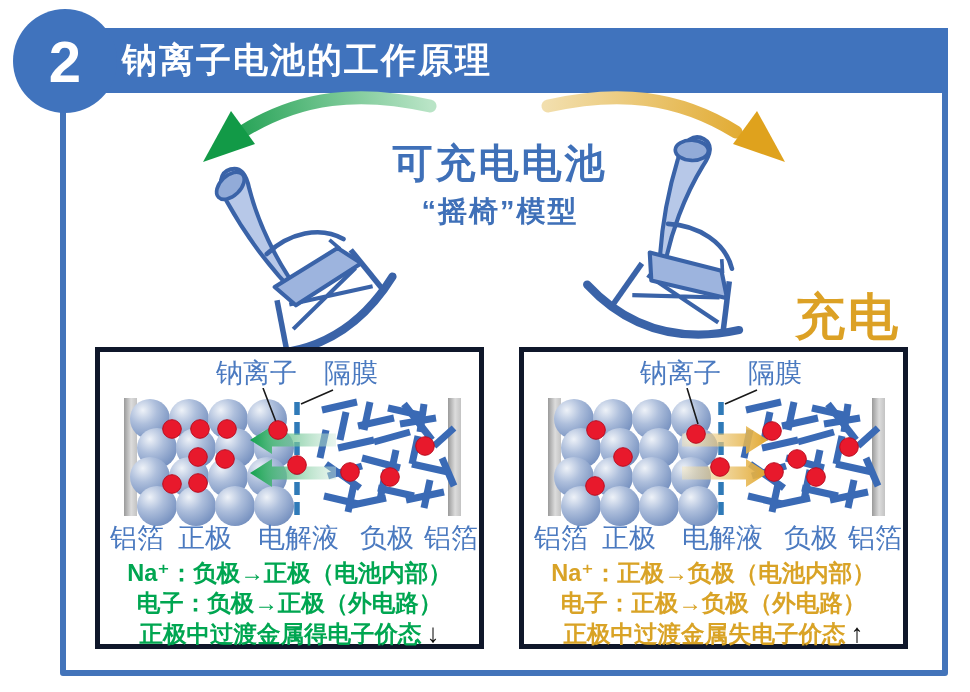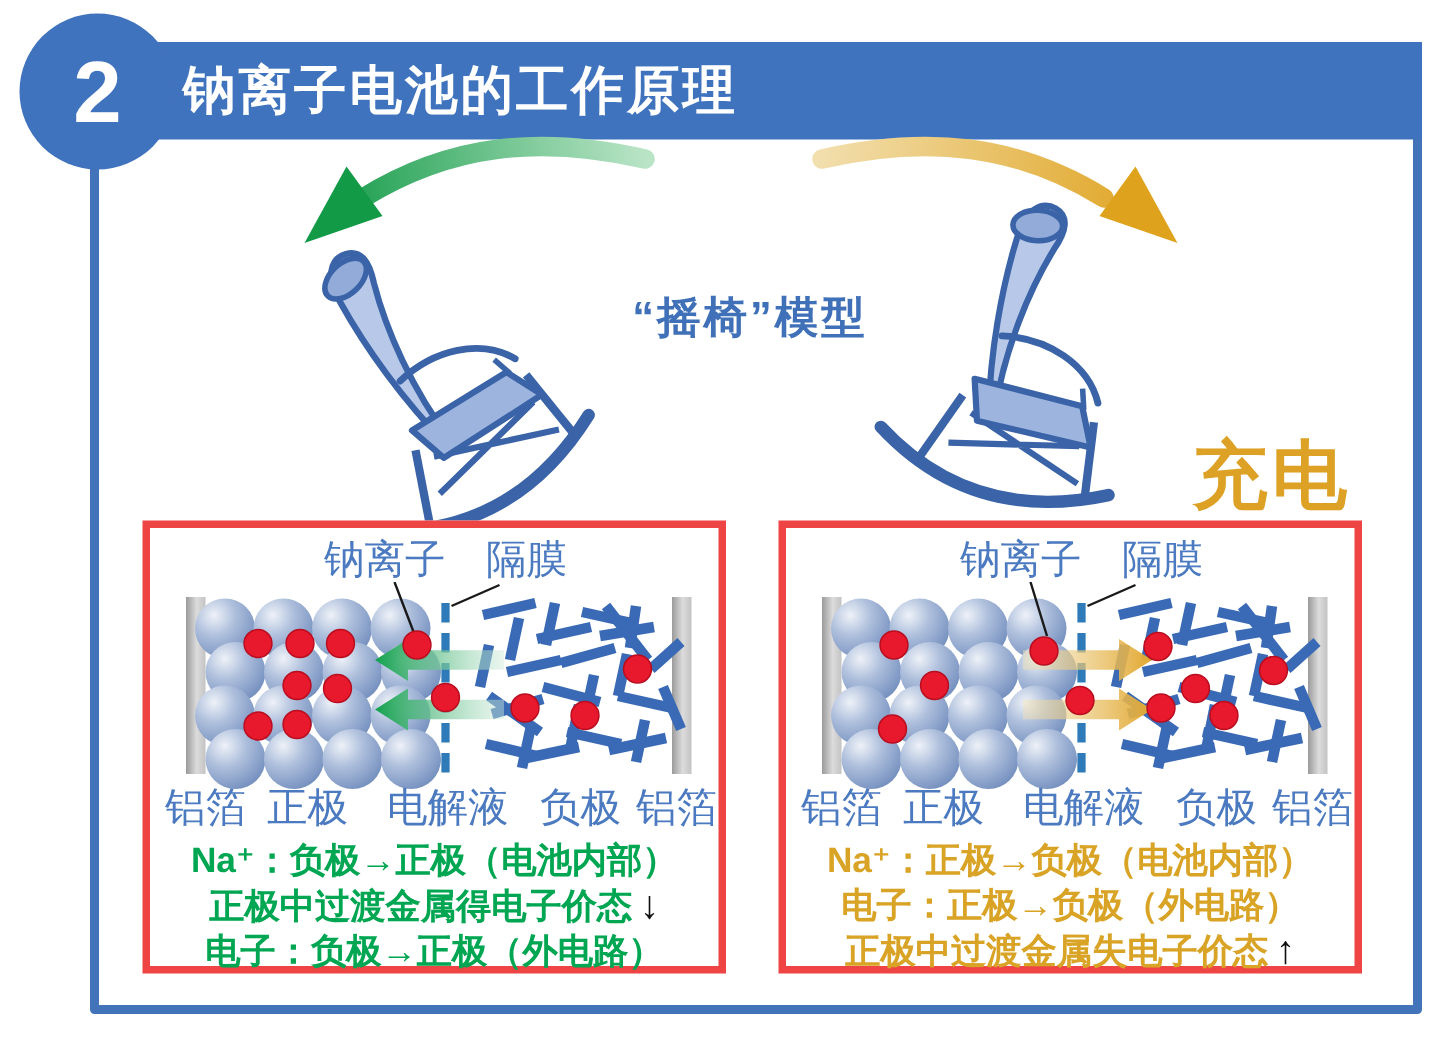--- a/index.html
+++ b/index.html
@@ -19,21 +19,21 @@
               font-size:40px;font-weight:bold;color:#3f70b8;letter-spacing:3px;}
   .hero-sub{position:absolute;left:330px;top:192px;width:340px;text-align:center;
             font-size:29px;font-weight:bold;color:#3f70b8;letter-spacing:2px;}
   .discharge-word{position:absolute;left:126px;top:278px;font-size:44px;font-weight:bold;color:#00a44d;letter-spacing:3px;}
   .charge-word{position:absolute;left:795px;top:284px;font-size:50px;font-weight:bold;color:#dca125;letter-spacing:3px;}
   .hero-canvas{position:absolute;left:0;top:0;width:970px;height:350px;}
   .chair{position:absolute;}
   .chair.left{left:160px;top:126px;width:250px;height:225px;}
   .chair.right{left:565px;top:103px;width:250px;height:238px;}
   
-  .panel{position:absolute;top:347px;width:389px;height:302px;border:5px solid #ef4444;
+  .panel{position:absolute;top:347px;width:389px;height:302px;border:5px solid #0f172a;
          box-sizing:border-box;background:#fff;}
   .panel.p-left{left:95px;}
   .panel.p-right{left:519px;}
   .top-label{position:absolute;top:3px;font-size:27px;color:#4b7ac0;font-weight:500;}
   .top-label.ion{left:116px;}
   .top-label.sep{left:224px;}
   .diagram{position:absolute;left:0;top:36px;width:379px;height:140px;}
   .electrodes span{position:absolute;top:168px;font-size:27px;color:#4b7ac0;}
   .el0{left:10px;}.el1{left:78px;}.el2{left:158px;}.el3{left:260px;text-align:right;}.el4{left:324px;}
   .notes{position:absolute;left:0;top:206px;width:379px;text-align:center;
@@ -158,20 +158,21 @@
     <g transform="rotate(-26) scale(0.92)">
         <use href="#rocking-chair"></use>
       </g>
   </svg>
   <svg class="chair right" viewBox="-125 -125 250 238">
     <g transform="rotate(20) scale(0.92)">
         <use href="#rocking-chair"></use>
       </g>
   </svg>
 
+  <div class="hero-title">可充电电池</div>
   <div class="hero-sub">“摇椅”模型</div>
   <div class="charge-word">充电</div>
 
   <div class="panel p-left">
     <span class="top-label ion">钠离子</span>
     <span class="top-label sep">隔膜</span>
 
     <svg class="diagram" viewBox="0 0 379 140">
       <rect x="24" y="10" width="13" height="118" fill="url(#foil)"></rect>
       <rect x="348" y="10" width="13" height="118" fill="url(#foil)"></rect>
@@ -202,22 +203,22 @@
     <div class="electrodes">
       <span class="el0">铝箔</span>
       <span class="el1">正极</span>
       <span class="el2">电解液</span>
       <span class="el3">负极</span>
       <span class="el4">铝箔</span>
     </div>
 
     <div class="notes green">
       <div>Na⁺：负极→正极（电池内部）</div>
+      <div>电子：负极→正极（外电路）</div>
       <div><span>正极中过渡金属得电子价态</span><span class="valence-arrow">↓</span></div>
-      <div>电子：负极→正极（外电路）</div>
     </div>
   </div>
 
   <div class="panel p-right">
     <span class="top-label ion">钠离子</span>
     <span class="top-label sep">隔膜</span>
 
     <svg class="diagram" viewBox="0 0 379 140">
       <rect x="24" y="10" width="13" height="118" fill="url(#foil)"></rect>
       <rect x="348" y="10" width="13" height="118" fill="url(#foil)"></rect>

